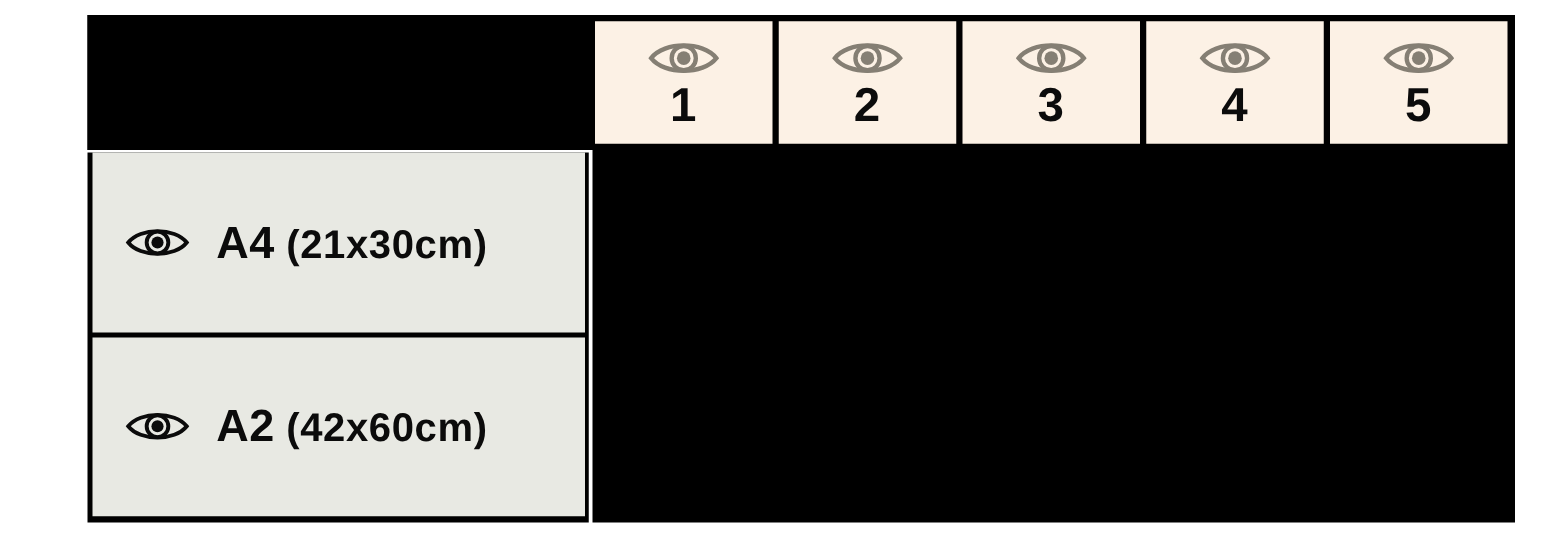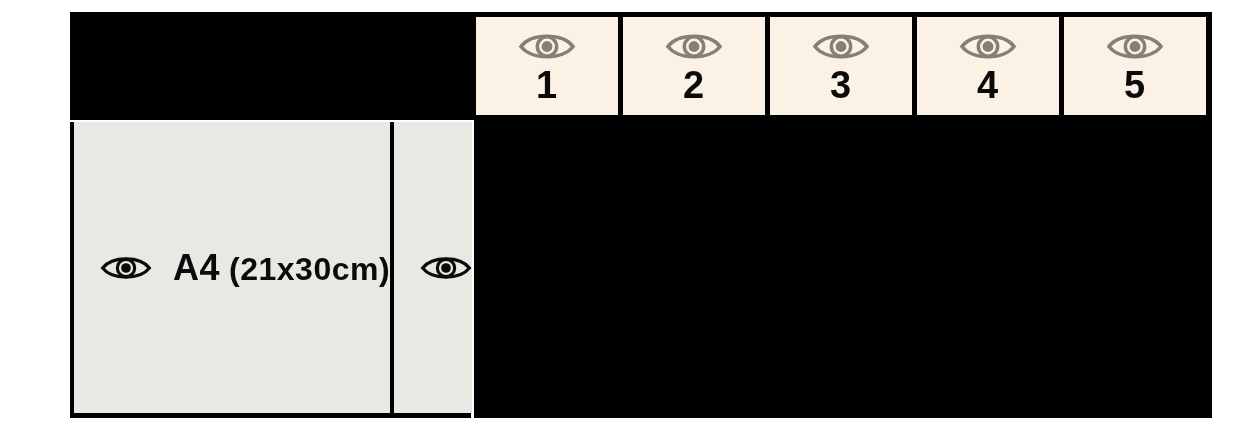--- a/index.html
+++ b/index.html
@@ -26,21 +26,21 @@
     display:flex;flex-direction:column;align-items:center;justify-content:center;gap:2px;
     cursor:pointer;
   }
   .col-number{
     font-size:38px;font-weight:bold;color:var(--num-text);line-height:1;
     letter-spacing:1px;
   }
   
   .label-block{
     position:absolute;left:70px;top:122px;width:401px;height:296px;background:var(--grid-black);
-    display:flex;flex-direction:row;gap:4px;box-sizing:border-box;padding:0 3px 5px 4px;
+    display:flex;flex-direction:column;gap:4px;box-sizing:border-box;padding:0 3px 5px 4px;
   }
   .row-header-cell{
     flex:1;background:var(--row-bg);
     display:flex;align-items:center;gap:21px;padding-left:26px;
     cursor:pointer;
   }
   .row-label{color:var(--label-text);font-weight:bold;white-space:nowrap;letter-spacing:0.5px;}
   .row-label .size{font-size:36px;}
   .row-label .dims{font-size:32px;margin-left:9px;}
   
@@ -113,19 +113,20 @@
           <use href="#eye-shape"></use>
         </svg>
       <span class="row-label"><span class="size">A4</span><span class="dims">(21x30cm)</span></span>
     </div>
 
 
     <div class="row-header-cell">
       <svg class="eye row-eye" viewBox="0 0 60 36">
           <use href="#eye-shape"></use>
         </svg>
+      <span class="row-label"><span class="size">A2</span><span class="dims">(42x60cm)</span></span>
     </div>
 
   </div>
 
   <div class="body-block"></div>
 
 </div>
 
 </body></html>

